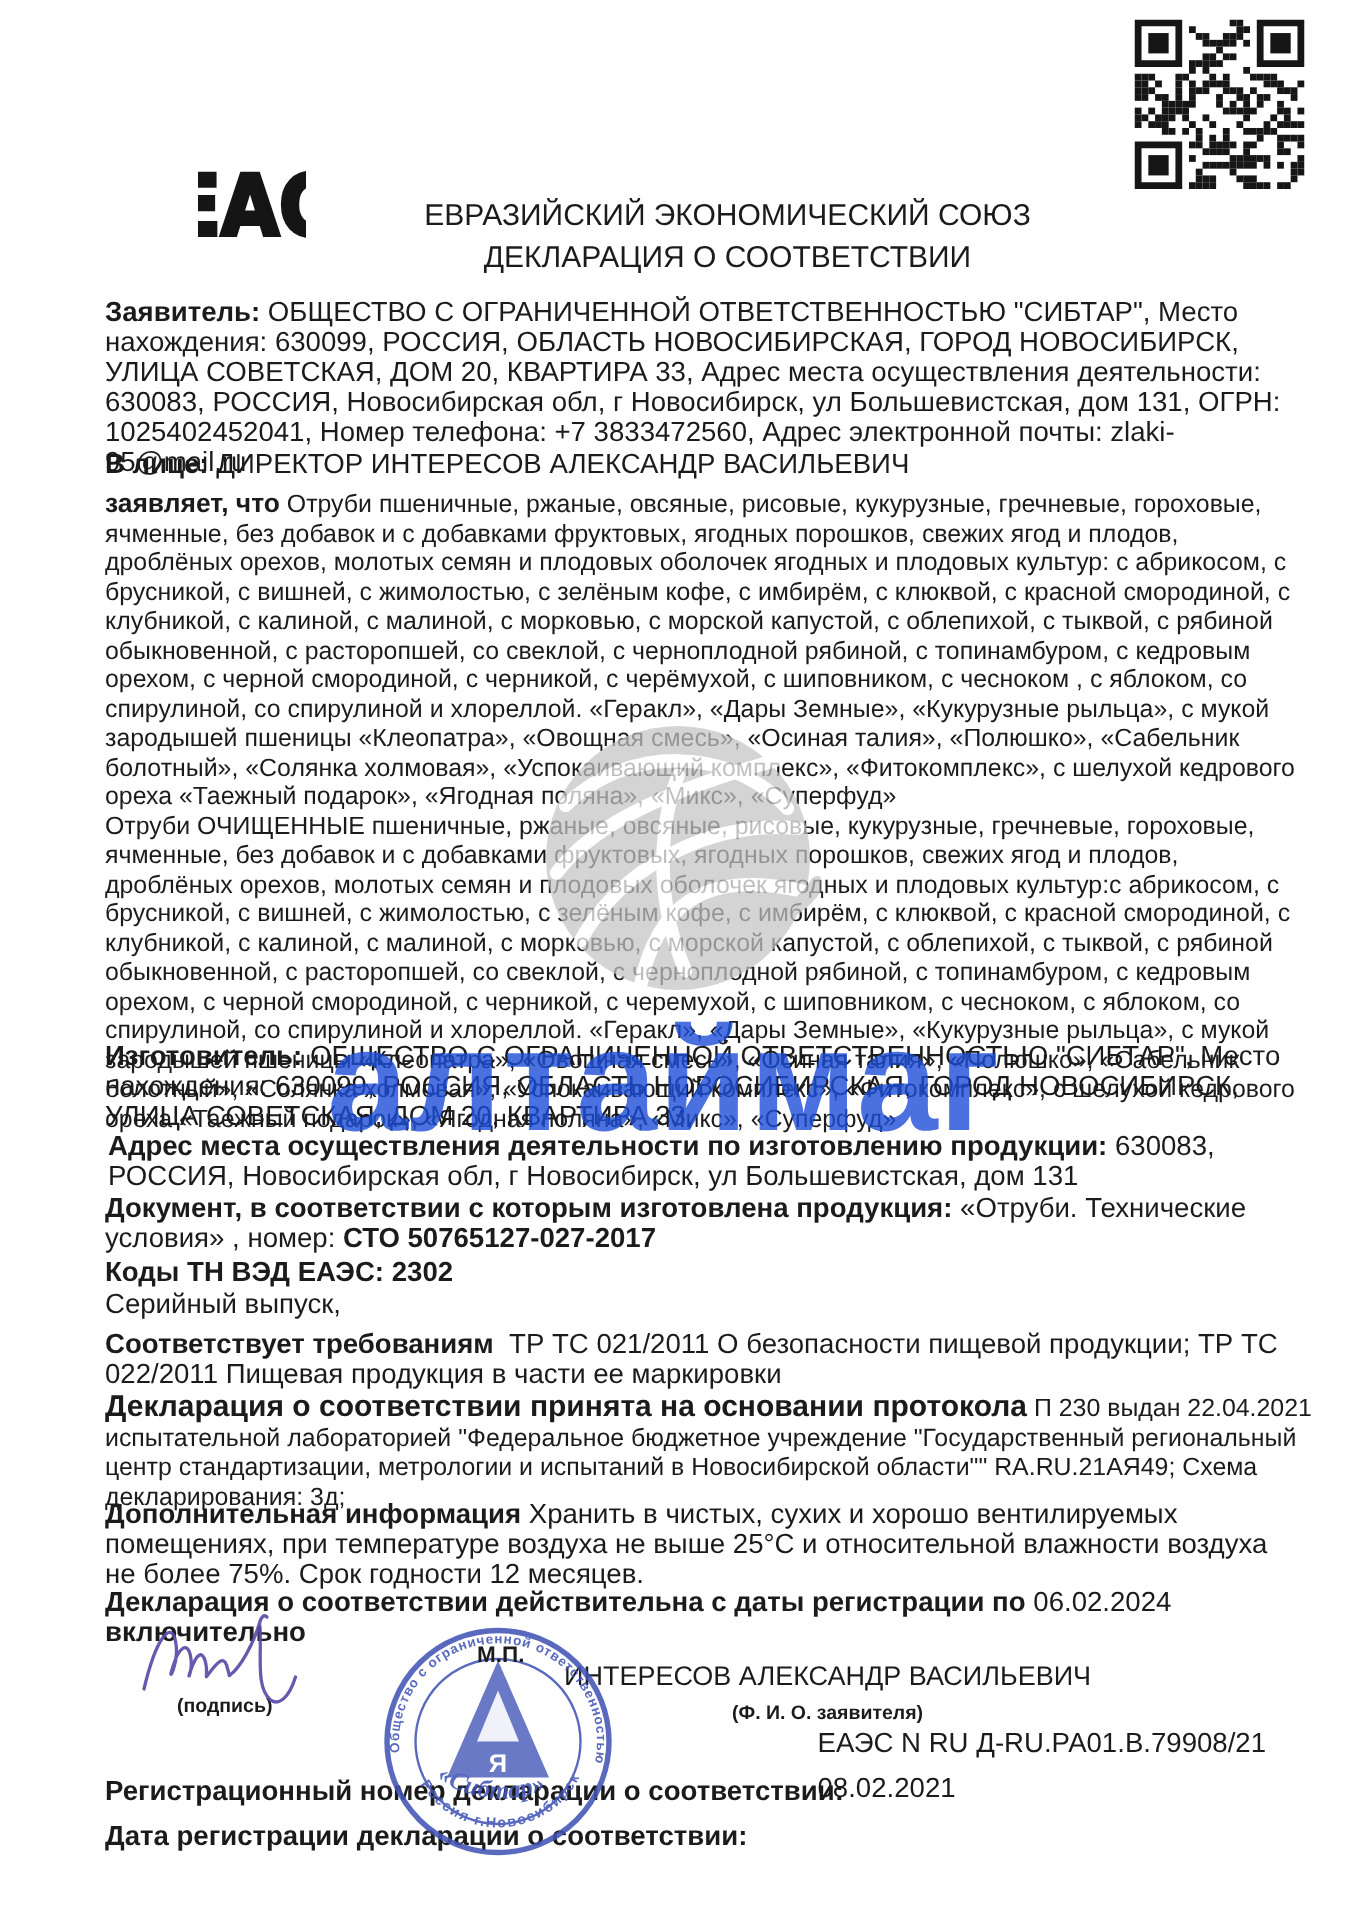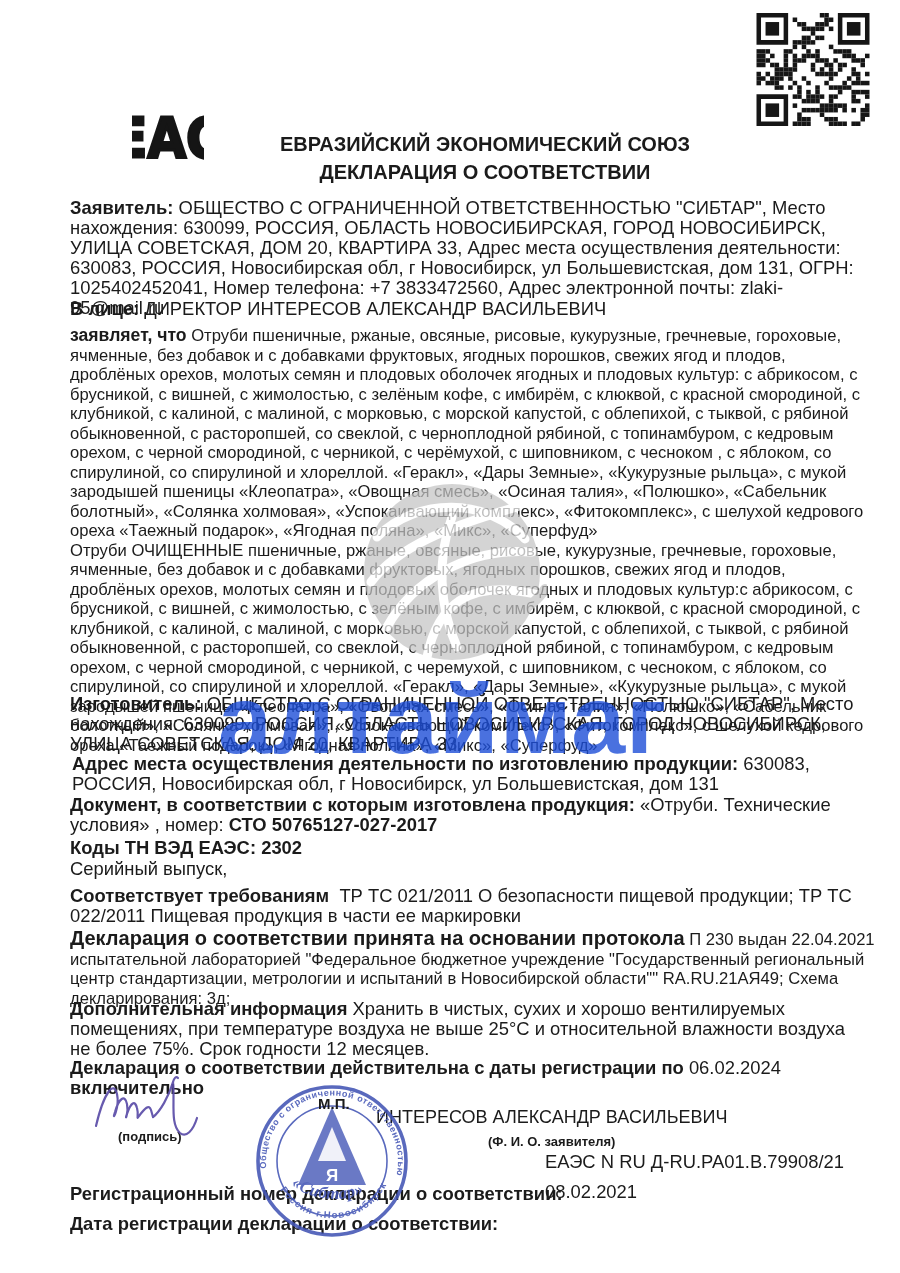--- a/index.html
+++ b/index.html
@@ -5,21 +5,21 @@
   * { margin:0; padding:0; box-sizing:border-box; }
   html,body { background:#ffffff; }
   .page {
     position:relative; width:900px; height:1273px; background:#ffffff;
     font-family:"Liberation Sans", sans-serif; color:#1b1b1b; overflow:hidden;
   }
   .abs { position:absolute; }
   .para { position:absolute; font-size:18.4px; line-height:20px; color:#1b1b1b; z-index:1; }
   .para b { font-weight:bold; }
   .small { font-size:16.6px; line-height:19.5px; }
-  .title { position:absolute; left:70px; width:830px; text-align:center; font-weight:bold; font-size:20px; z-index:1; }
+  .title { position:absolute; left:70px; width:830px; text-align:center; font-weight:normal; font-size:20px; z-index:1; }
   .caption { position:absolute; font-size:13px; font-weight:bold; z-index:1; }
   .wm-big {
     position:absolute; left:218px; top:664px; font-size:97px; font-weight:bold;
     color:#1d4ed8; opacity:.8; letter-spacing:1px; z-index:2; pointer-events:none;
   }
   .wm-small {
     position:absolute; left:282px; top:785px; font-size:26px; font-weight:bold;
     color:#c6c6c6; opacity:.8; letter-spacing:7px; z-index:2; pointer-events:none;
   }
   .wm-logo { position:absolute; left:357px; top:477px; z-index:2; pointer-events:none; }

